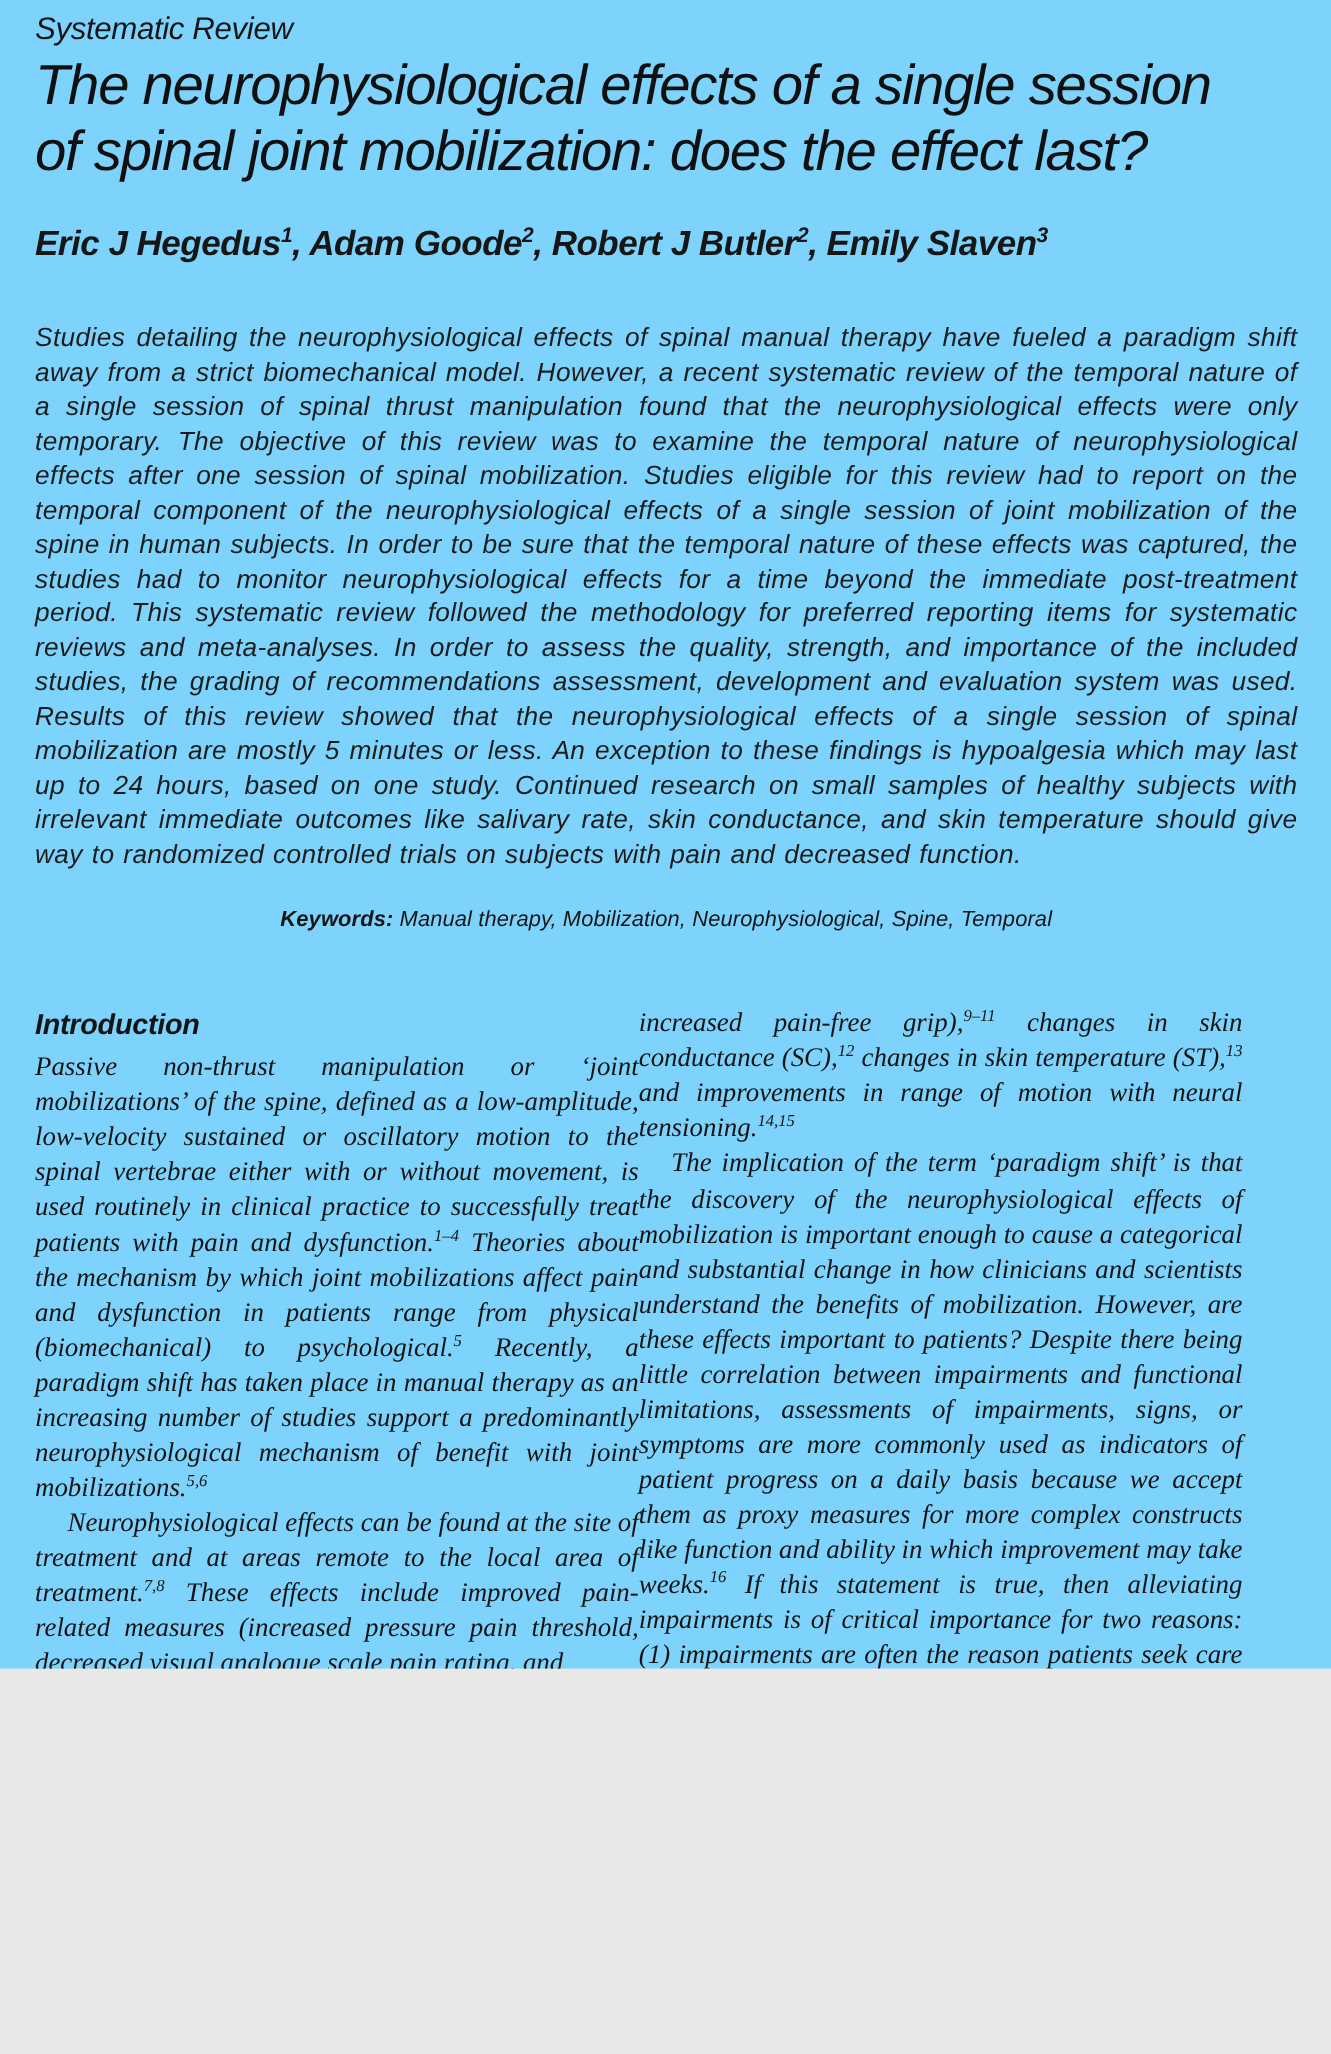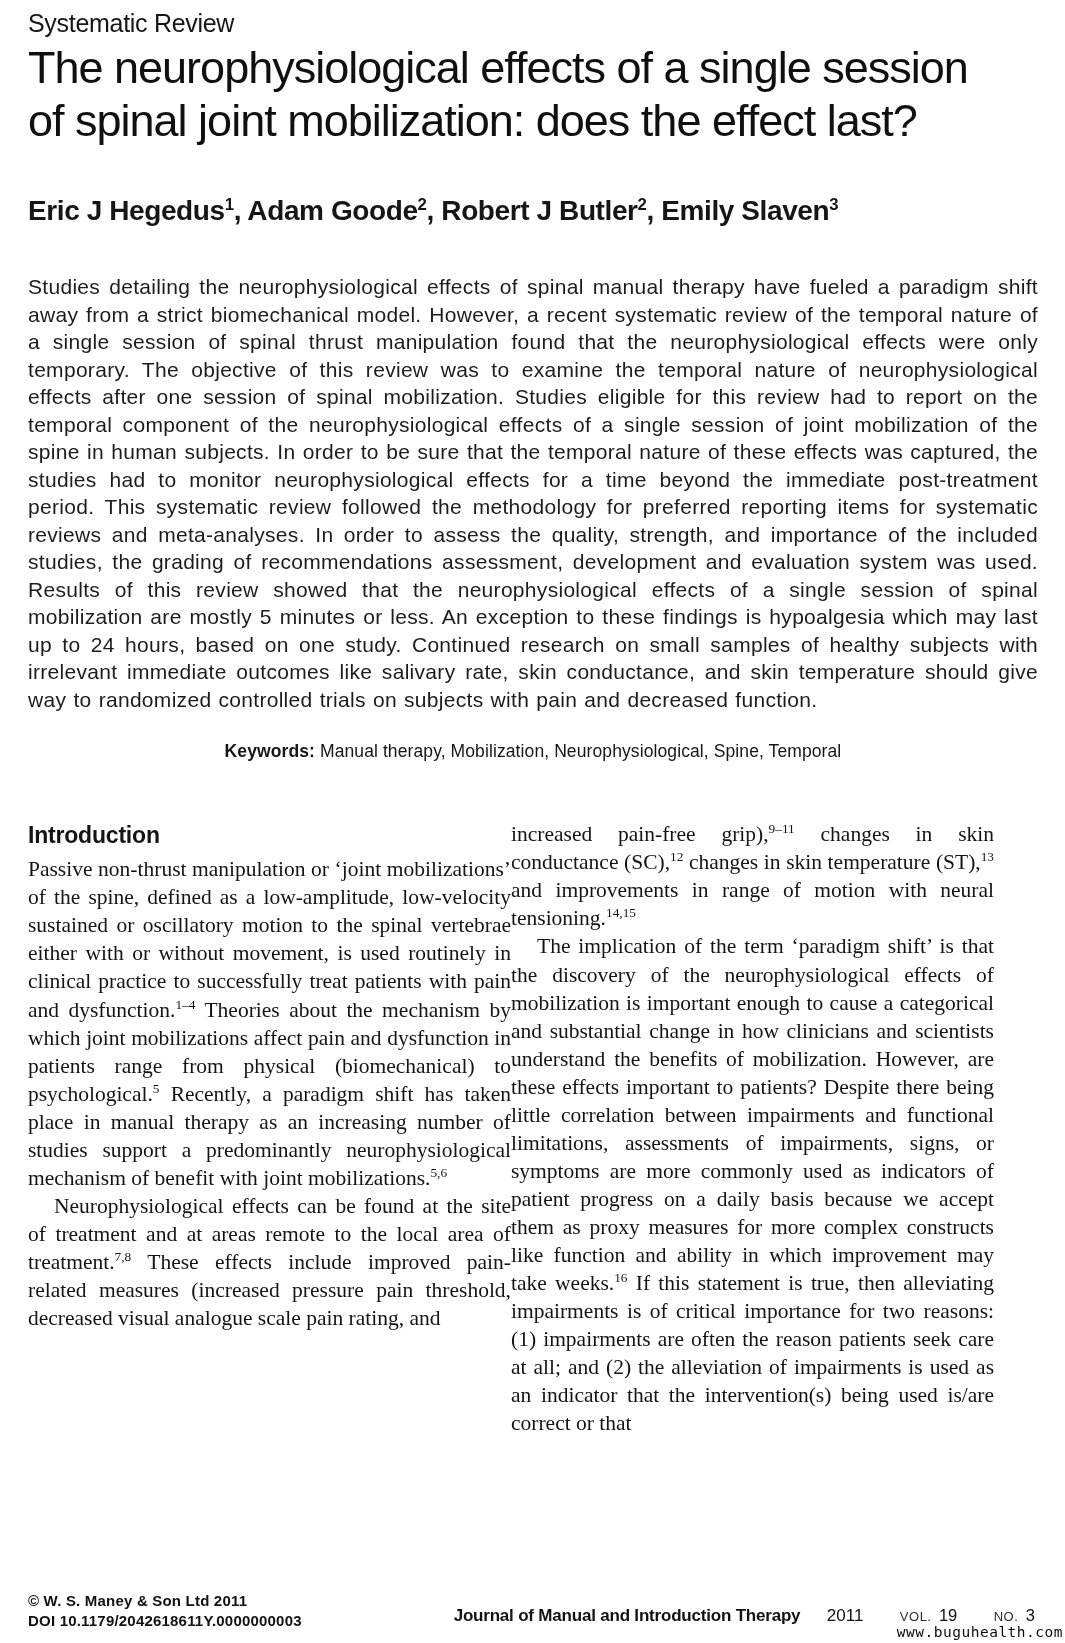--- a/index.html
+++ b/index.html
@@ -1,43 +1,44 @@
 <!DOCTYPE html>
 <html><head>
 <meta charset="utf-8">
 <style>
   html, body { margin: 0; padding: 0; background: #e8e8e6; }
   .page {
     position: relative;
     width: 1065px;
-    height: 1643px;
+    height: 1335px;
     margin: 0 auto;
-    background: #ffffff;
+    background: #7dd3fc;
     color: #161616;
     overflow: hidden;
     font-family: "Liberation Sans", sans-serif;
     box-sizing: border-box;
     padding: 8px 27px 0 28px;
+    font-style: italic;
   }
   .kicker {
     font-size: 25px;
     line-height: 1.2;
     letter-spacing: -0.3px;
   }
   .title {
     margin: 4px 0 0 0;
     max-width: 965px;
     font-size: 45px;
     line-height: 1.17;
     font-weight: 400;
     letter-spacing: -1px;
     color: #101010;
   }
   .authors {
-    margin-top: 48px;
+    margin-top: 32px;
     font-size: 28px;
     font-weight: bold;
     letter-spacing: -0.4px;
   }
   .authors sup { font-size: 60%; line-height: 0; }
   .affiliations {
     margin-top: 22px;
     font-size: 21px;
     line-height: 1.34;
     letter-spacing: -0.2px;

